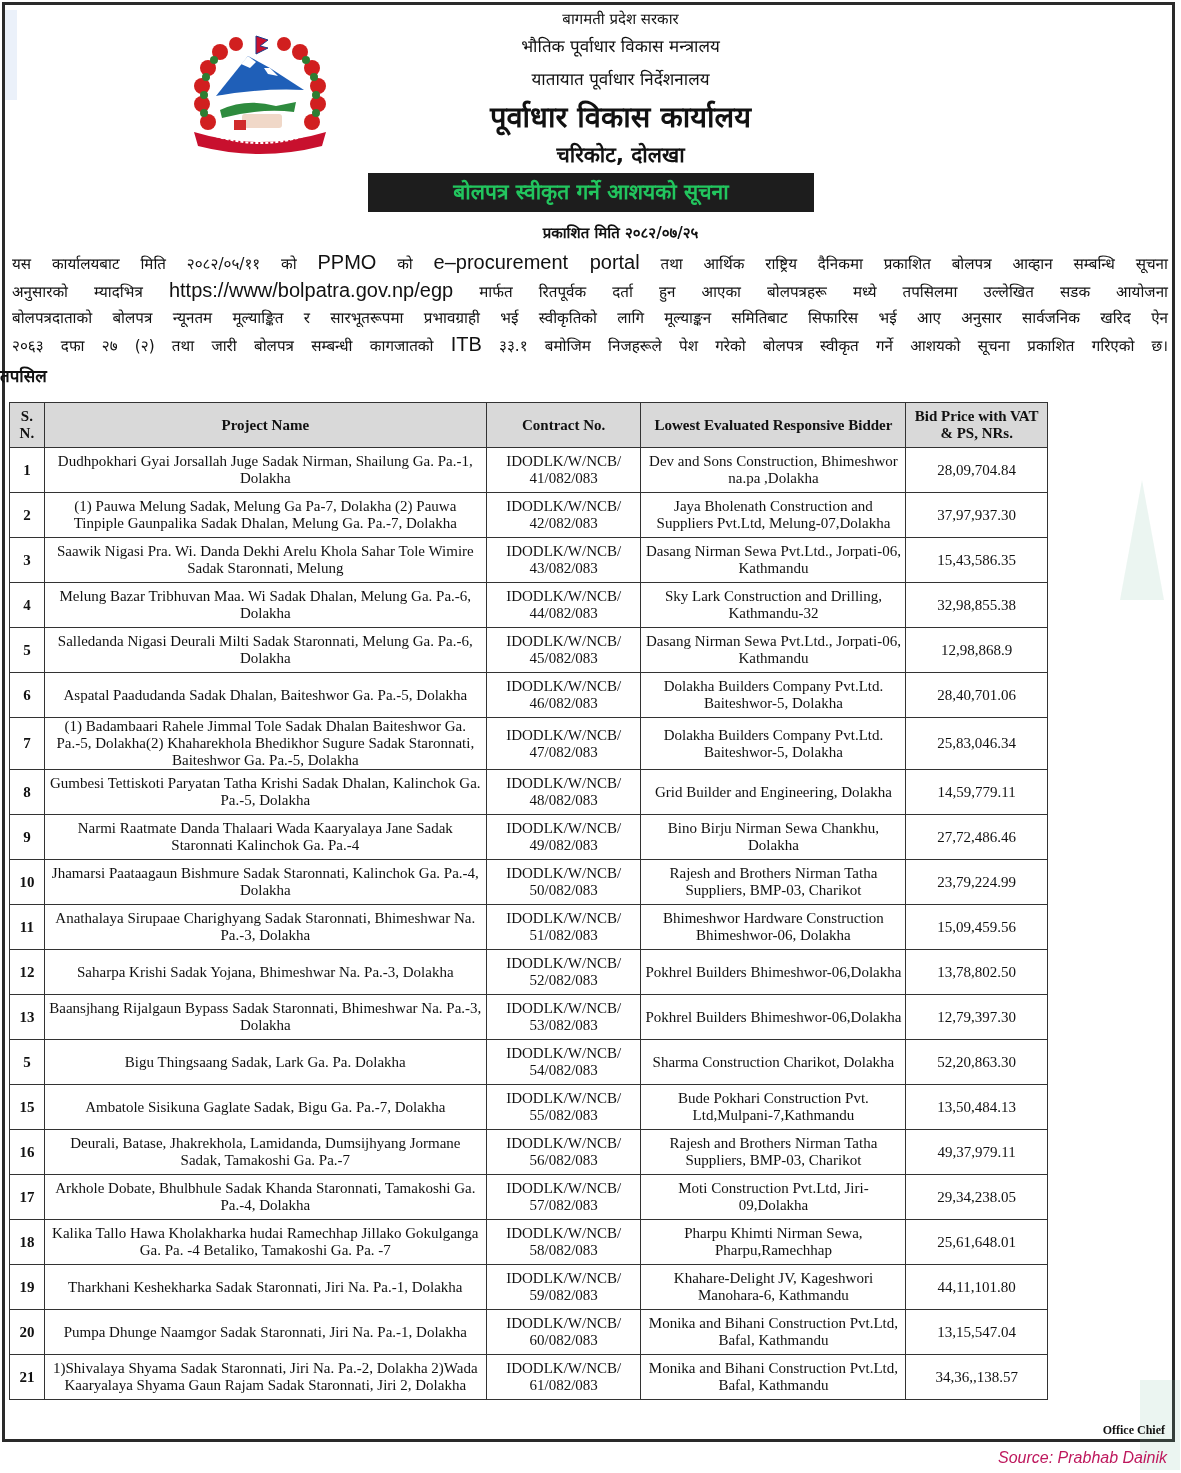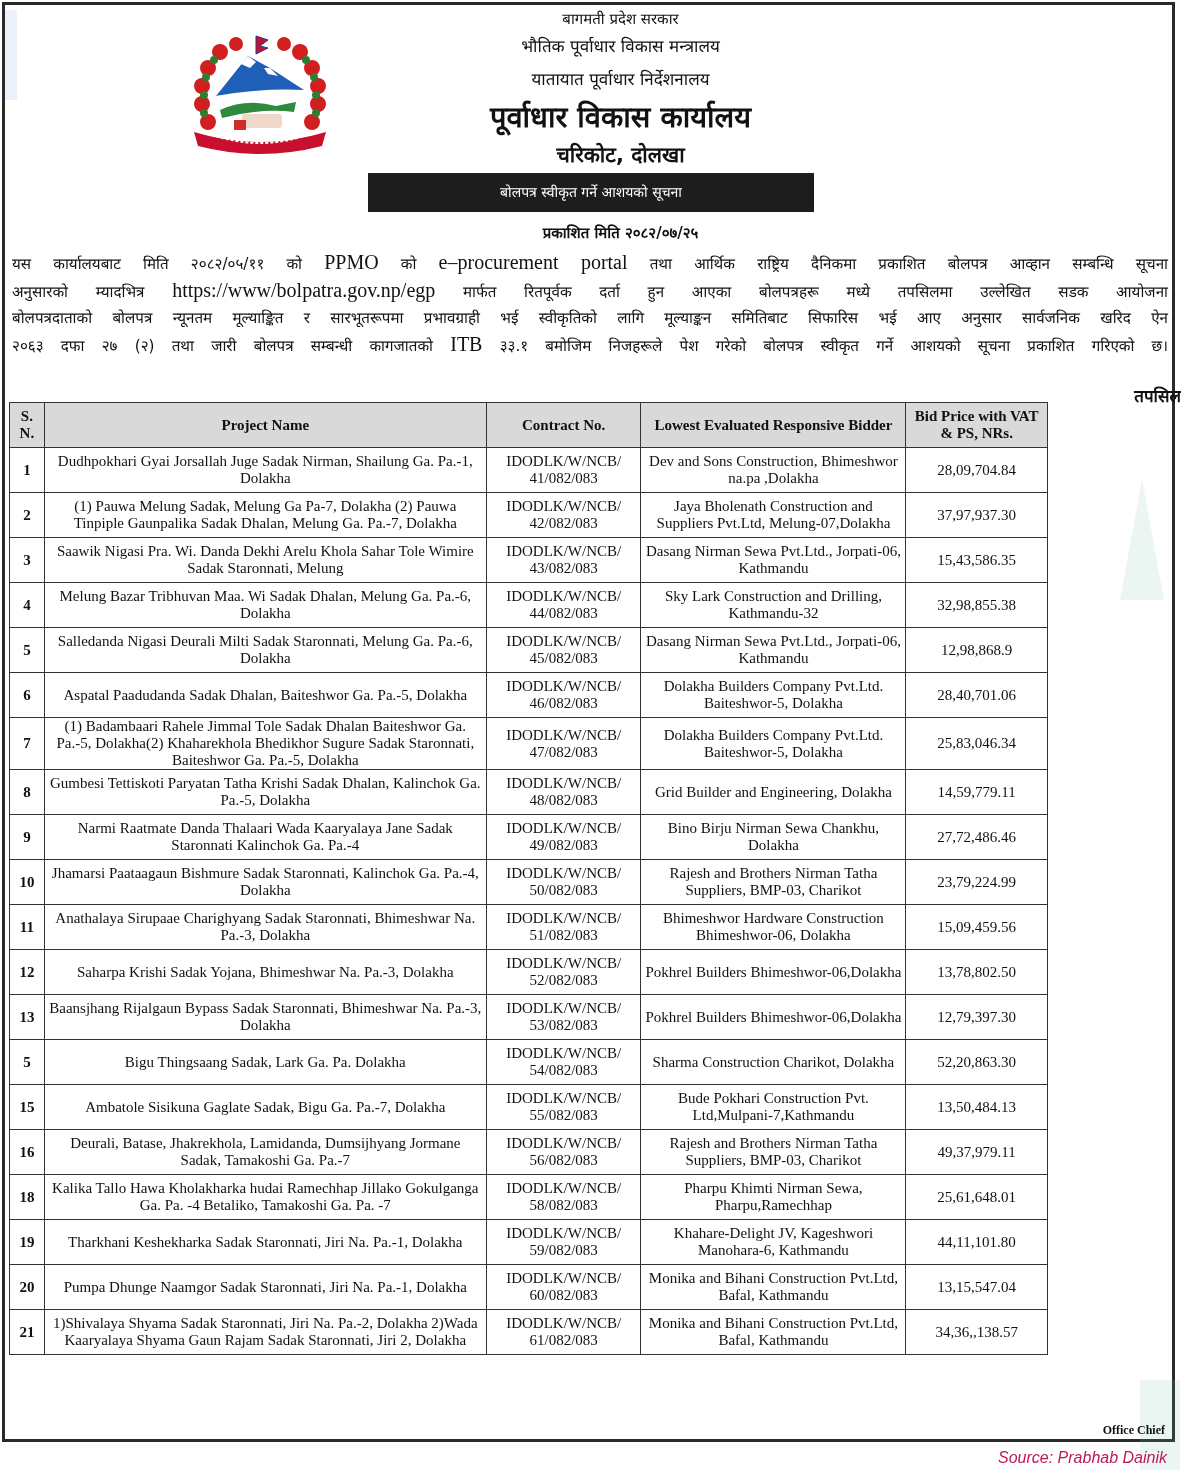--- a/index.html
+++ b/index.html
@@ -15,30 +15,30 @@
 
   .header { position: absolute; left: 0; top: 0; width: 1181px; }
   .logo { position: absolute; left: 186px; top: 28px; width: 148px; height: 130px; }
   .h-line { position: absolute; left: 0; width: 1181px; text-align: center; font-family: "DejaVu Sans", sans-serif; }
   .h1 { top: 8px; font-size: 15px; left: 30px; }
   .h2 { top: 34px; font-size: 17px; left: 30px; }
   .h3 { top: 67px; font-size: 17px; left: 30px; }
   .h4 { top: 96px; font-size: 29px; font-weight: bold; left: 30px; }
   .h5 { top: 140px; font-size: 21px; font-weight: bold; left: 30px; }
   .banner { position: absolute; left: 368px; top: 173px; width: 446px; height: 39px;
-            background: #1d1d1d; color: #ffffff; font-family: "DejaVu Sans", sans-serif;
-            font-size: 14px; text-align: center; line-height: 39px; font-weight: normal; }
+            background: #1d1d1d; color: #22c55e; font-family: "DejaVu Sans", sans-serif;
+            font-size: 21px; text-align: center; line-height: 39px; font-weight: bold; }
   .pubdate { position: absolute; left: 30px; width: 1181px; top: 222px; text-align: center;
              font-family: "DejaVu Sans", sans-serif; font-size: 15px; font-weight: bold; }
 
   .intro { position: absolute; left: 12px; top: 249px; width: 1156px; font-family: "DejaVu Sans", sans-serif;
            font-size: 15.2px; line-height: 26px; text-align: justify; text-align-last: justify; }
   .intro .line { display: block; white-space: nowrap; }
-  .intro .latin { font-family: Liberation Serif, serif; font-size: 20px; }
-  .tapasil { position: absolute; left: 0; width: 1181px; top: 384px; text-align: right;
+  .intro .latin { font-family: Liberation Sans, sans-serif; font-size: 20px; }
+  .tapasil { position: absolute; left: 0; width: 1181px; top: 364px; text-align: left;
              font-family: "DejaVu Sans", sans-serif; font-size: 17px; font-weight: bold; }
 
   table.notice { position: absolute; left: 9px; top: 402px; width: 1039px; border-collapse: collapse;
                  font-family: "Liberation Serif", serif; font-size: 15px; }
   table.notice th, table.notice td { border: 1.5px solid #333; text-align: center; vertical-align: middle;
                                      padding: 0 4px; line-height: 17px; }
   table.notice thead th { background: #d9d9d9; font-weight: bold; height: 44px; }
   table.notice td.sn { font-weight: bold; }
   table.notice tr.row { height: 45px; }
   table.notice tr.row.tall { height: 52px; }
@@ -245,20 +245,27 @@
         <td>13,50,484.13</td>
       </tr>
       <tr class="row">
         <td class="sn">16</td>
         <td>Deurali, Batase, Jhakrekhola, Lamidanda, Dumsijhyang Jormane Sadak, Tamakoshi Ga. Pa.-7</td>
         <td>IDODLK/W/NCB/ 56/082/083</td>
         <td>Rajesh and Brothers Nirman Tatha Suppliers, BMP-03, Charikot</td>
         <td>49,37,979.11</td>
       </tr>
       <tr class="row">
+        <td class="sn">17</td>
+        <td>Arkhole Dobate, Bhulbhule Sadak Khanda Staronnati, Tamakoshi Ga. Pa.-4, Dolakha</td>
+        <td>IDODLK/W/NCB/ 57/082/083</td>
+        <td>Moti Construction Pvt.Ltd, Jiri-09,Dolakha</td>
+        <td>29,34,238.05</td>
+      </tr>
+      <tr class="row">
         <td class="sn">18</td>
         <td>Kalika Tallo Hawa Kholakharka hudai Ramechhap Jillako Gokulganga Ga. Pa. -4  Betaliko, Tamakoshi Ga. Pa. -7</td>
         <td>IDODLK/W/NCB/ 58/082/083</td>
         <td>Pharpu Khimti Nirman Sewa, Pharpu,Ramechhap</td>
         <td>25,61,648.01</td>
       </tr>
       <tr class="row">
         <td class="sn">19</td>
         <td>Tharkhani Keshekharka Sadak Staronnati, Jiri Na. Pa.-1, Dolakha</td>
         <td>IDODLK/W/NCB/ 59/082/083</td>

